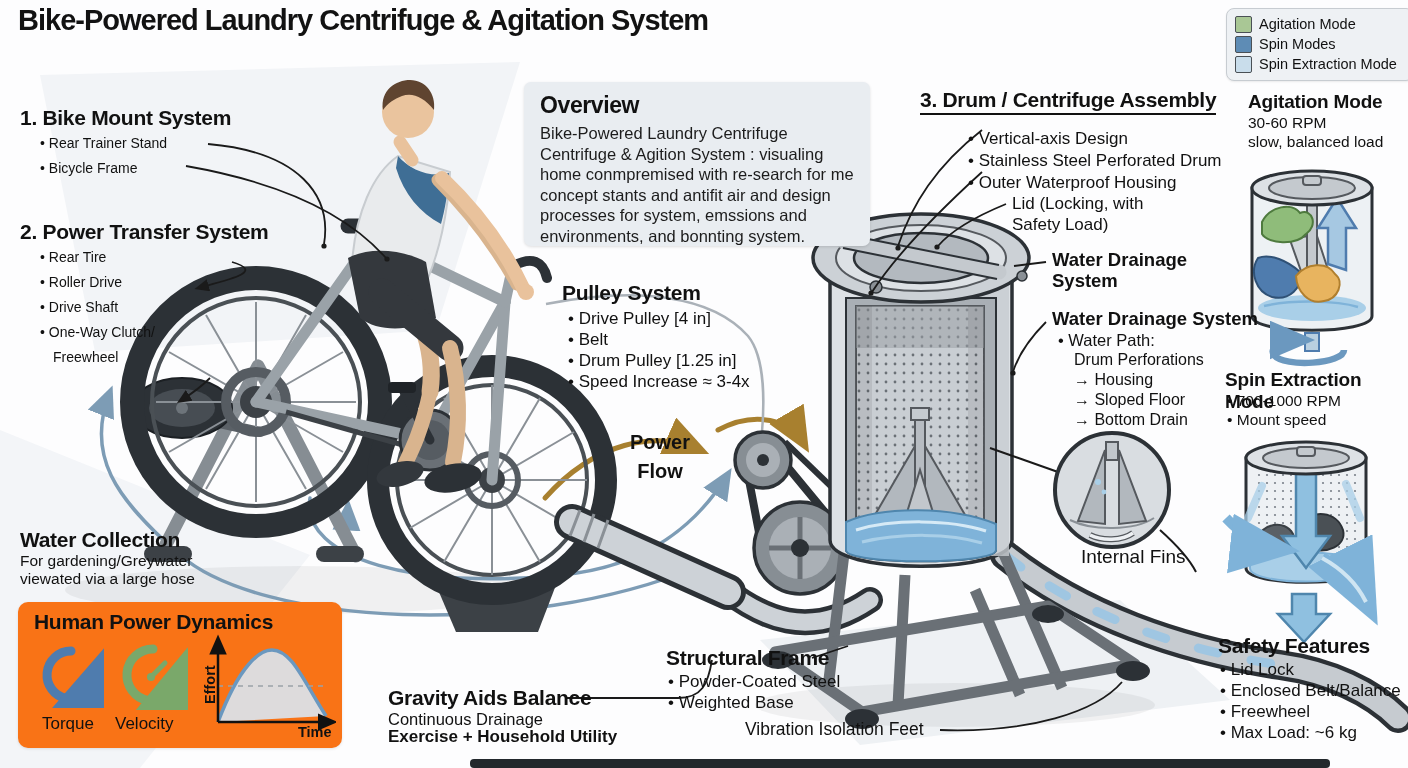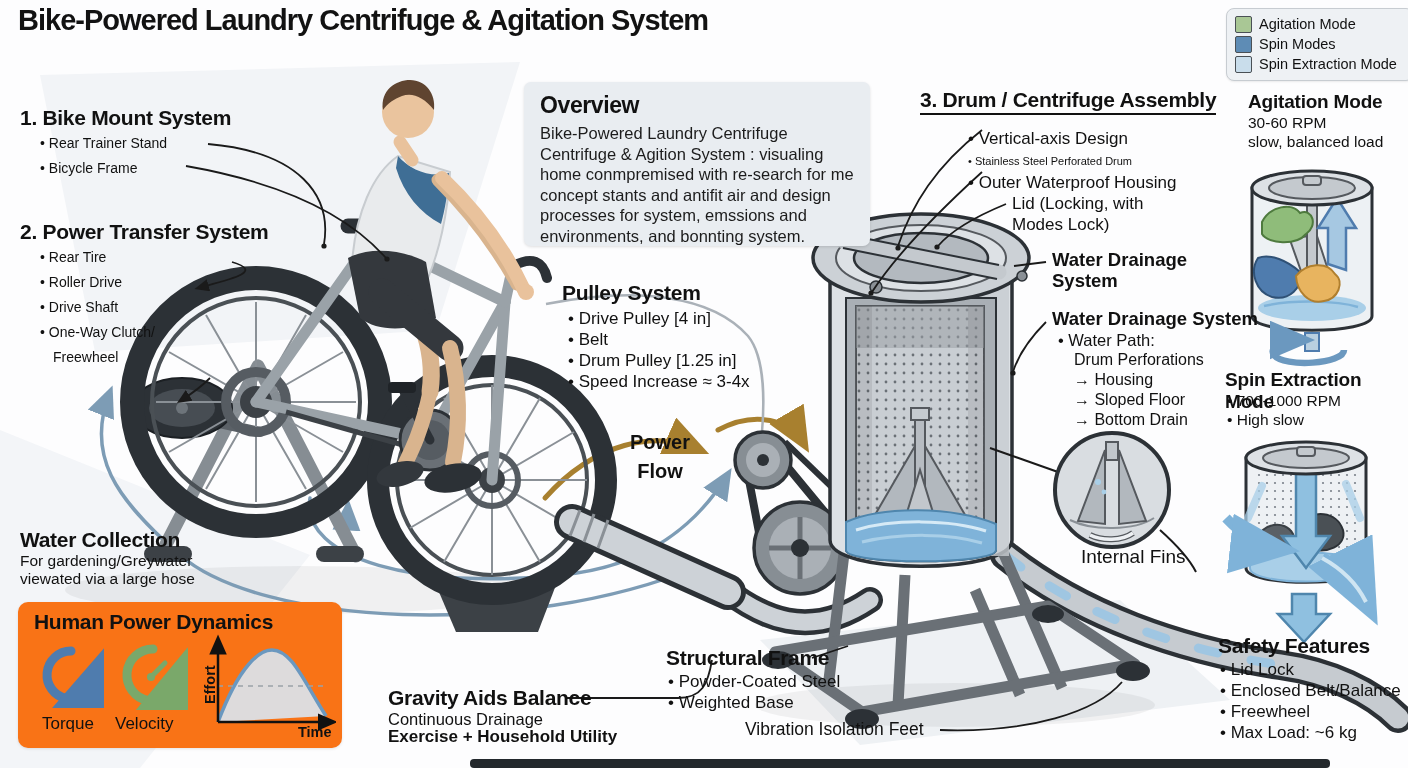--- a/index.html
+++ b/index.html
@@ -348,25 +348,25 @@
   </div>
 
   <div class="lbl pre" style="left:622px;top:428px;width:76px;text-align:center;font-size:20px;font-weight:bold;line-height:29px;">Power
 Flow</div>
 
   <div class="lbl h-sec" style="left:920px;top:88px;">
     <span class="underline">3. Drum / Centrifuge Assembly</span>
   </div>
   <div class="lbl bullets" style="left:968px;top:116px;margin-top:12px;">
     <div style="line-height:22px;font-size:17px;">• Vertical-axis Design</div>
-    <div style="line-height:22px;font-size:11px;">• Stainless Steel Perforated Drum</div>
+    <div style="line-height:22px;font-size:17px;">• Stainless Steel Perforated Drum</div>
     <div style="line-height:22px;font-size:17px;">• Outer Waterproof Housing</div>
   </div>
   <div class="lbl pre" style="left:1012px;top:193px;font-size:17px;line-height:21px;">Lid (Locking, with
-Modes Lock)</div>
+Safety Load)</div>
 
   <div class="lbl pre" style="left:1052px;top:249px;font-size:18.5px;font-weight:bold;line-height:21px;">Water Drainage
 System</div>
 
   <div class="lbl" style="left:1052px;top:308px;font-size:18.5px;font-weight:bold;">Water Drainage System</div>
   <div class="lbl" style="left:1058px;top:331px;font-size:16.5px;">• Water Path:</div>
   <div class="lbl small" style="left:1074px;top:350px;">
     <div>Drum Perforations</div>
     <div>→ Housing</div>
     <div>→ Sloped Floor</div>
@@ -377,21 +377,21 @@
 
   <div class="lbl h-sub" style="left:1248px;top:91px;">Agitation Mode</div>
   <div class="lbl" style="left:1248px;top:113px;font-size:15.5px;line-height:19px;">
     <div>30-60 RPM</div>
     <div>slow, balanced load</div>
   </div>
 
   <div class="lbl h-sub" style="left:1225px;top:369px;">Spin Extraction Mode</div>
   <div class="lbl" style="left:1227px;top:391px;font-size:15.5px;line-height:19px;">
     <div>• 700-1000 RPM</div>
-    <div>• High slow</div>
+    <div>• Mount speed</div>
   </div>
 
   <div class="lbl h-sec" style="left:1218px;top:634px;">Safety Features</div>
   <div class="lbl" style="left:1220px;top:659px;font-size:17px;line-height:21px;">
     <div>• Lid Lock</div>
     <div>• Enclosed Belt/Balance</div>
     <div>• Freewheel</div>
     <div>• Max Load: ~6 kg</div>
   </div>
 

